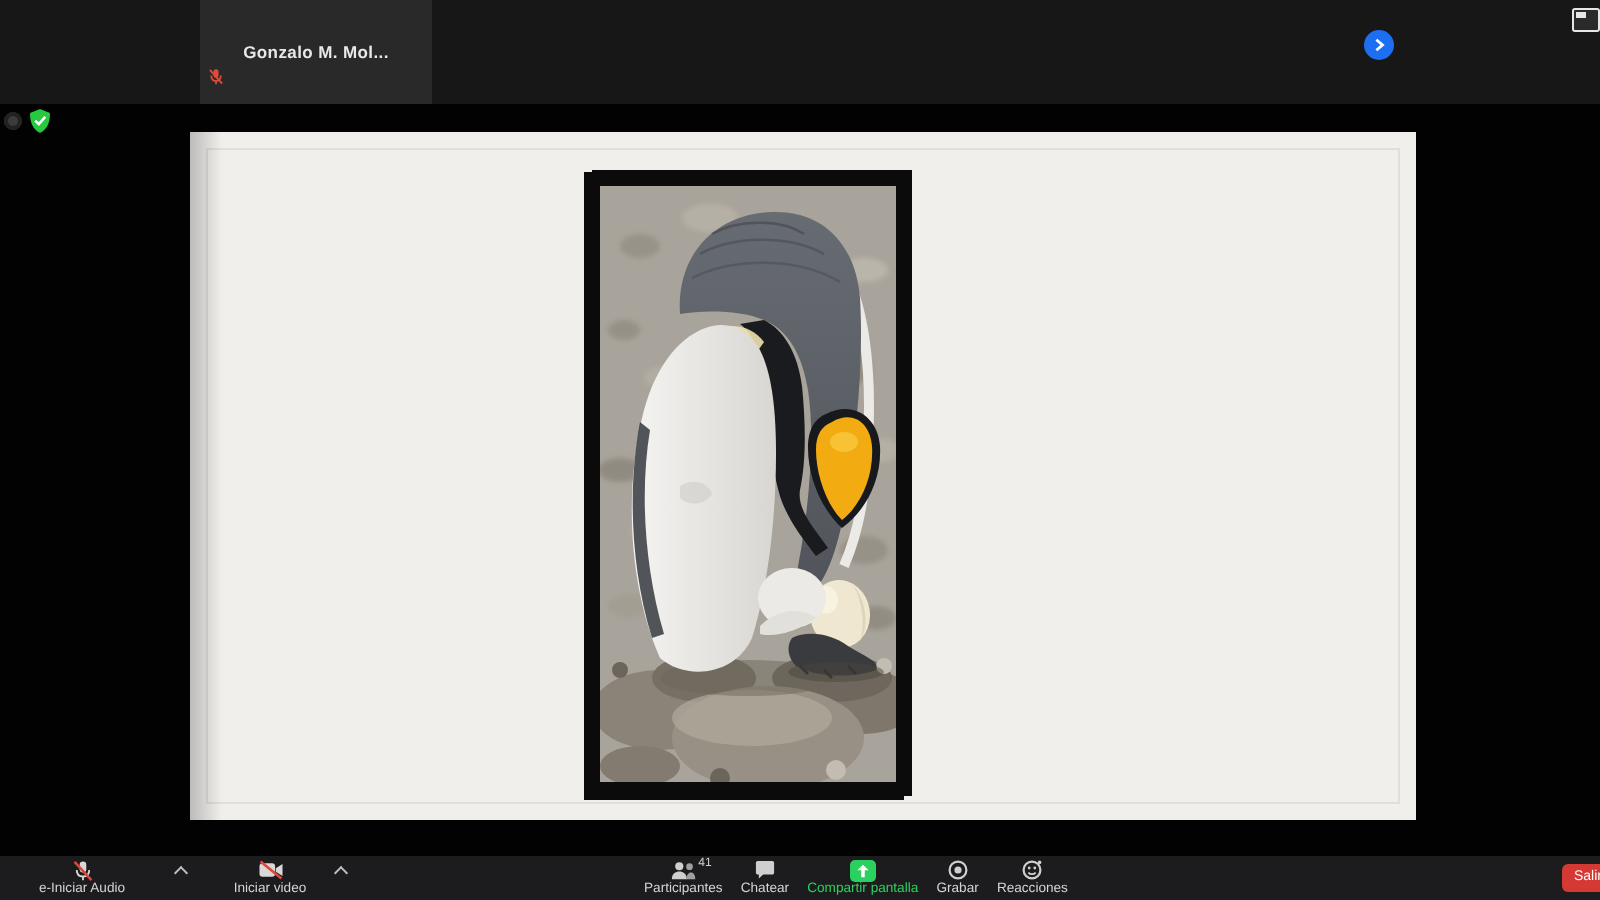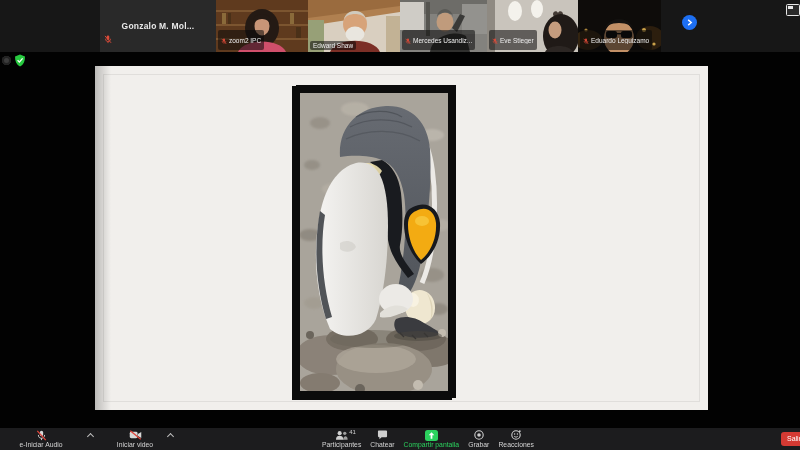--- a/index.html
+++ b/index.html
@@ -1,21 +1,21 @@
 <!DOCTYPE html>
 <html><head>
 <meta charset="utf-8">
 <style>
   html,body{margin:0;padding:0;background:#000;}
   .stage{position:relative;width:800px;height:450px;overflow:hidden;background:#020202;
          font-family:"Liberation Sans",sans-serif;-webkit-font-smoothing:antialiased;}
 
   
   .topstrip{position:absolute;left:0;top:0;width:800px;height:52px;background:#171717;}
-  .tiles{position:absolute;left:100px;top:0;height:52px;display:flex;}
+  .tiles{position:absolute;left:100px;top:0;height:52px;display:flex;flex-direction:column;}
   .tile{position:relative;height:52px;overflow:hidden;background:#222;flex:0 0 auto;}
   .tile svg.scene{position:absolute;inset:0;width:100%;height:100%;}
   .tile.speaking{box-shadow:inset 0 0 0 2px #a0c23c;}
   .nametag{position:absolute;left:2px;bottom:2px;display:flex;align-items:center;gap:2px;
            background:rgba(10,10,10,.55);border-radius:2px;padding:1px 3px;max-width:88%;}
   .nametag .pname{color:#efefef;font-size:6.5px;line-height:7px;white-space:nowrap;
                   overflow:hidden;text-overflow:ellipsis;}
   .centername{position:absolute;inset:0;display:flex;align-items:center;justify-content:center;
               color:#e8e8e8;font-size:8.5px;font-weight:bold;letter-spacing:.2px;}
   .cornermic{position:absolute;left:4px;bottom:4px;}

